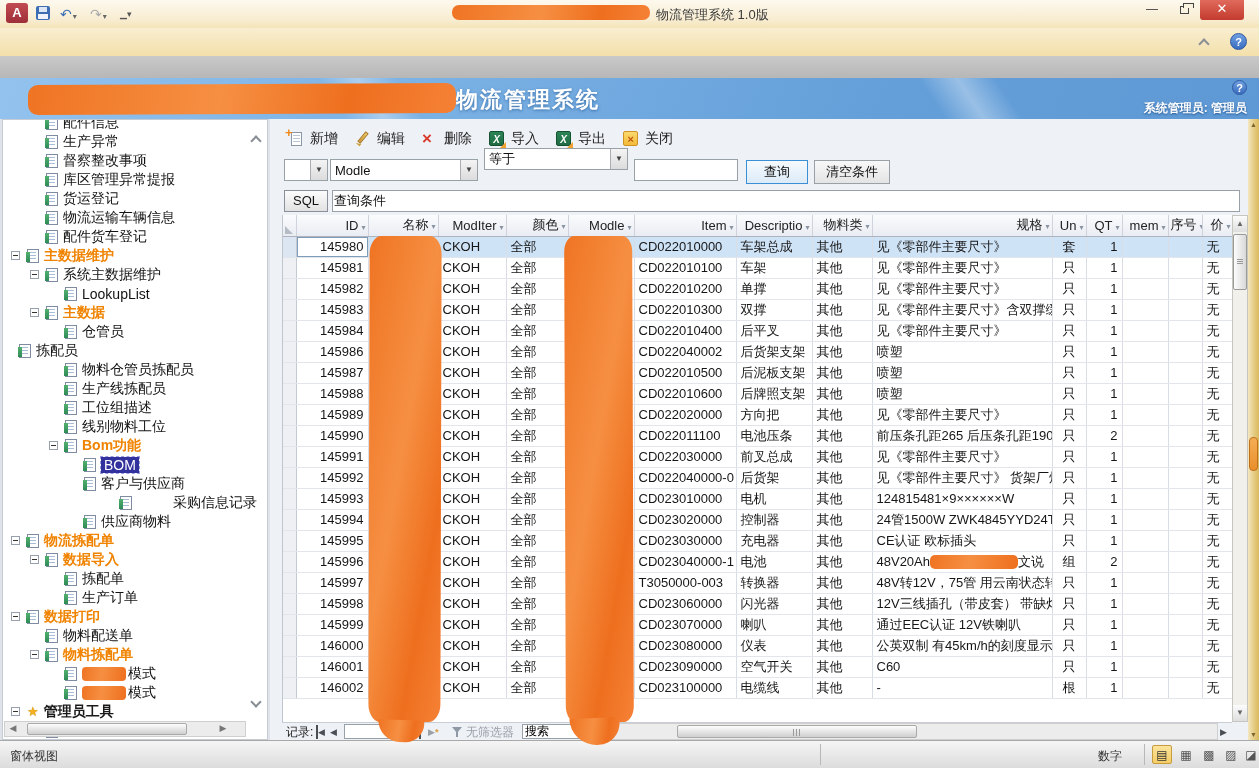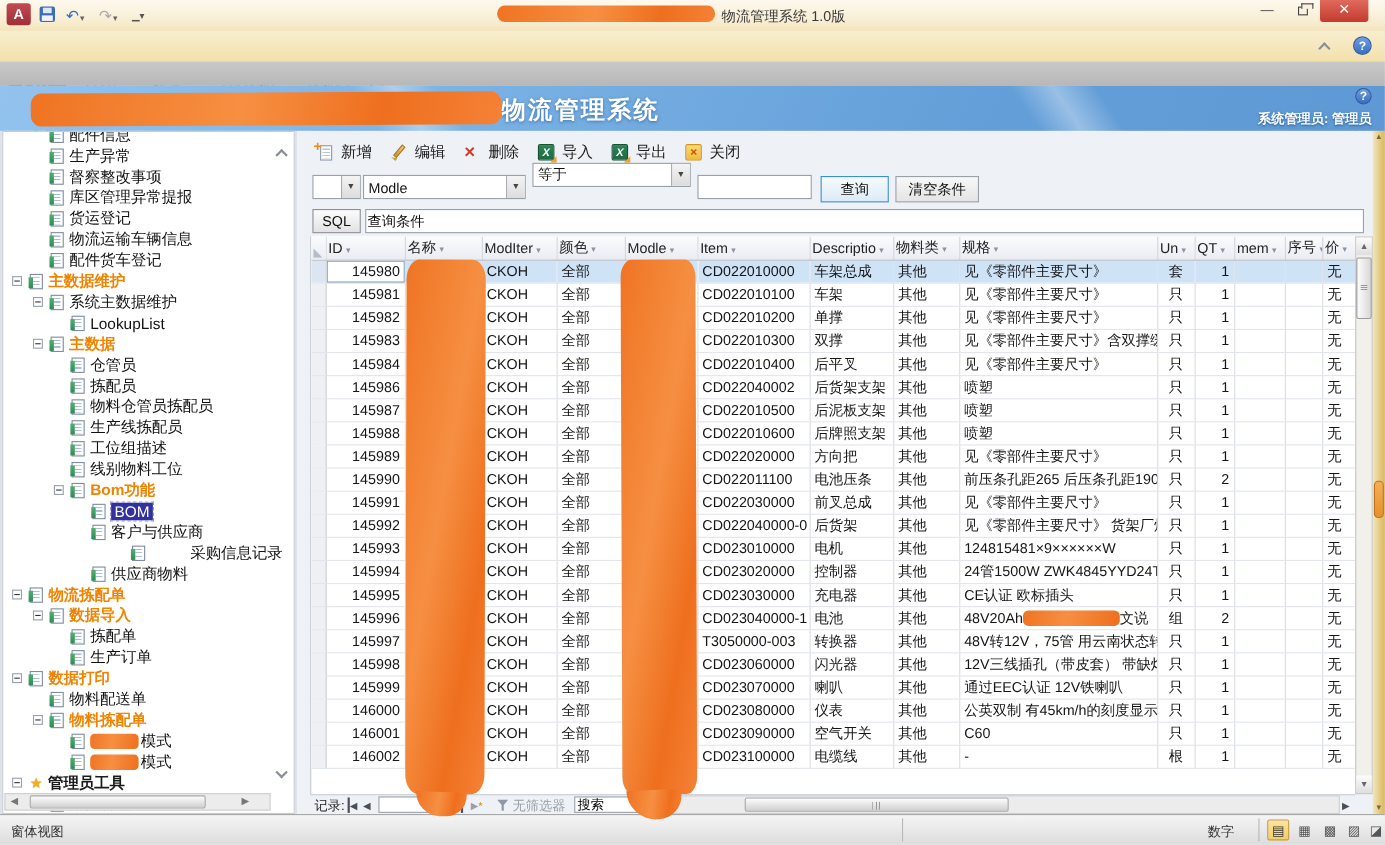--- a/index.html
+++ b/index.html
@@ -69,21 +69,21 @@
 .cbtn{width:17px;height:100%;background:linear-gradient(#f4f4f4,#dcdcdc);border-left:1px solid #abadb3;color:#444;font-size:8px;text-align:center;line-height:20px}
 .fin{position:absolute;height:22px;background:#fff;border:1px solid #98a0a8;font-size:13px;padding:0 3px}
 .btn{position:absolute;height:24px;font-size:13px;text-align:center;color:#111}
 .btn-q{border:1px solid #3b8fd4;background:linear-gradient(#f6fafd,#dcebf8);line-height:22px}
 .btn-c{border:1px solid #9aa0a8;background:linear-gradient(#f8f8f8,#e4e4e4);line-height:22px}
 .btn-sql{border:1px solid #8a9099;background:linear-gradient(#fcfcfc,#e2e2e2);line-height:20px;height:22px}
 .condbox{position:absolute;height:22px;background:#fff;border:1px solid #98a0a8;font-size:13px;line-height:20px;padding-left:1px;color:#111}
 
 .gridwrap{left:282px;top:215px;width:950px;height:507px;overflow:hidden;background:#fff;border-left:1px solid #c0c6cf}
 table.grid{table-layout:fixed;border-collapse:collapse;width:950px;background:#fff}
-.grid th{height:21px;background:linear-gradient(#fafbfd,#e9ecf2);border-right:1px solid #cfd4dc;border-bottom:1px solid #aeb4bf;font-weight:normal;font-size:13px;color:#222;white-space:nowrap;overflow:hidden;padding:0 2px;text-align:left}
+.grid th{height:21px;background:linear-gradient(#fafbfd,#e9ecf2);border-right:1px solid #cfd4dc;border-bottom:1px solid #aeb4bf;font-weight:normal;font-size:13px;color:#222;white-space:nowrap;overflow:hidden;padding:0 2px;text-align:right}
 .harr{font-size:8px;color:#8a93a3;margin-left:3px}
 .grid td{height:21px;border-right:1px solid #d9dde6;border-bottom:1px solid #e2e6ec;font-size:13px;color:#161616;white-space:nowrap;overflow:hidden;padding:0 4px}
 td.selc{background:#eef0f4;border-right:1px solid #c5cad2}
 tr.rsel td{background:#cfe3f7}
 tr.rsel td.selc{background:#dce6f2}
 tr.rsel td.cur{background:#fff;box-shadow:inset 0 0 0 1px #7f9db9}
 .c-id{text-align:right}.c-qty{text-align:right;padding-right:10px}.c-unit{text-align:center}
 .ctri{position:absolute;left:2px;bottom:2px;width:0;height:0;border-right:8px solid transparent;border-bottom:8px solid #b6bcc6}
 
 .vsb{left:1232px;top:215px;width:16px;height:507px;background:#f2f0ea;border:1px solid #c6c6c0}
@@ -222,21 +222,21 @@
         <div class="trow" style="padding-left: 27px;">
           <span class="exp"></span>
           <span class="doc"></span>
           <span class="tlabel hot">主数据</span>
         </div>
         <div class="trow" style="padding-left: 46px;">
           <span class="exp-sp"></span>
           <span class="doc"></span>
           <span class="tlabel">仓管员</span>
         </div>
-        <div class="trow" style="padding-left: 46px;">
+        <div class="trow" style="">
           <span class="exp-sp"></span>
           <span class="doc"></span>
           <span class="tlabel">拣配员</span>
         </div>
         <div class="trow" style="padding-left: 46px;">
           <span class="exp-sp"></span>
           <span class="doc"></span>
           <span class="tlabel">物料仓管员拣配员</span>
         </div>
         <div class="trow" style="padding-left: 46px;">

